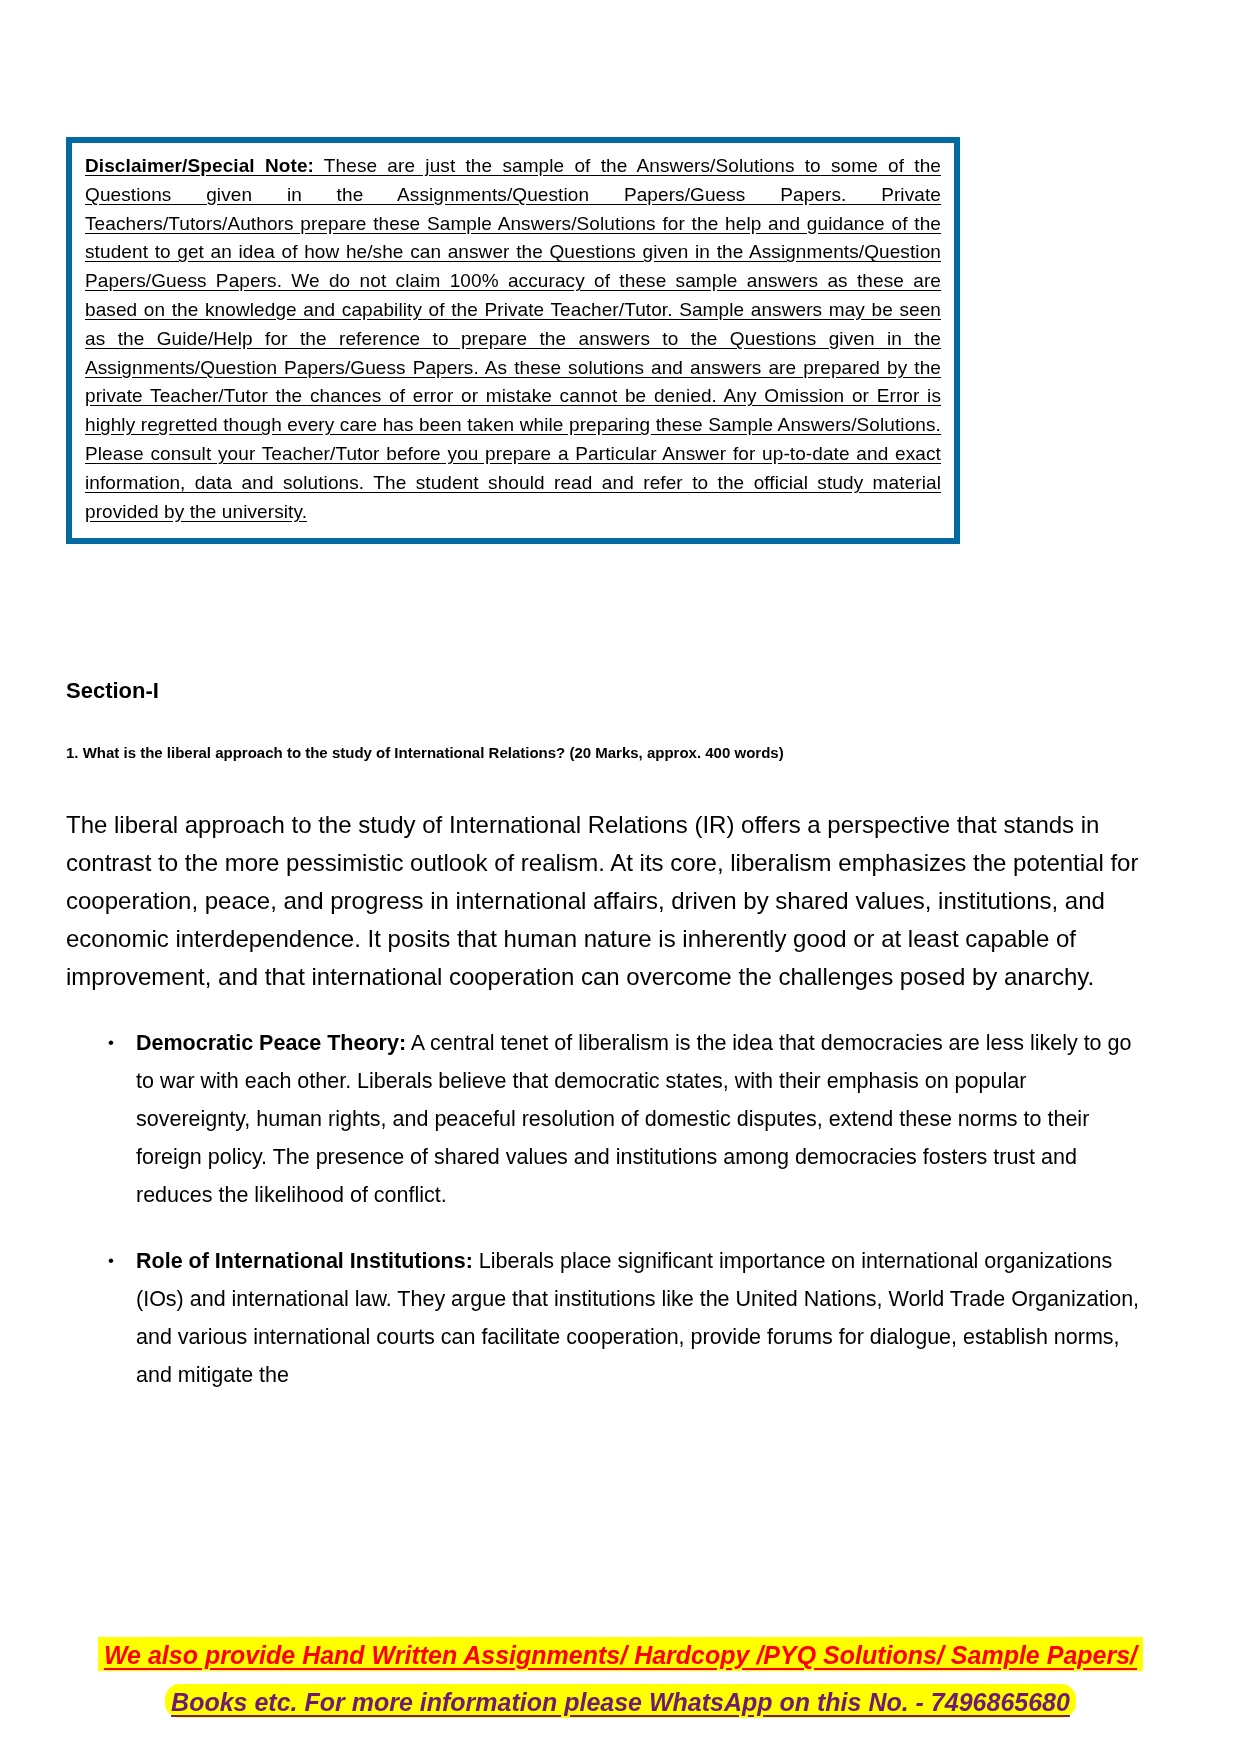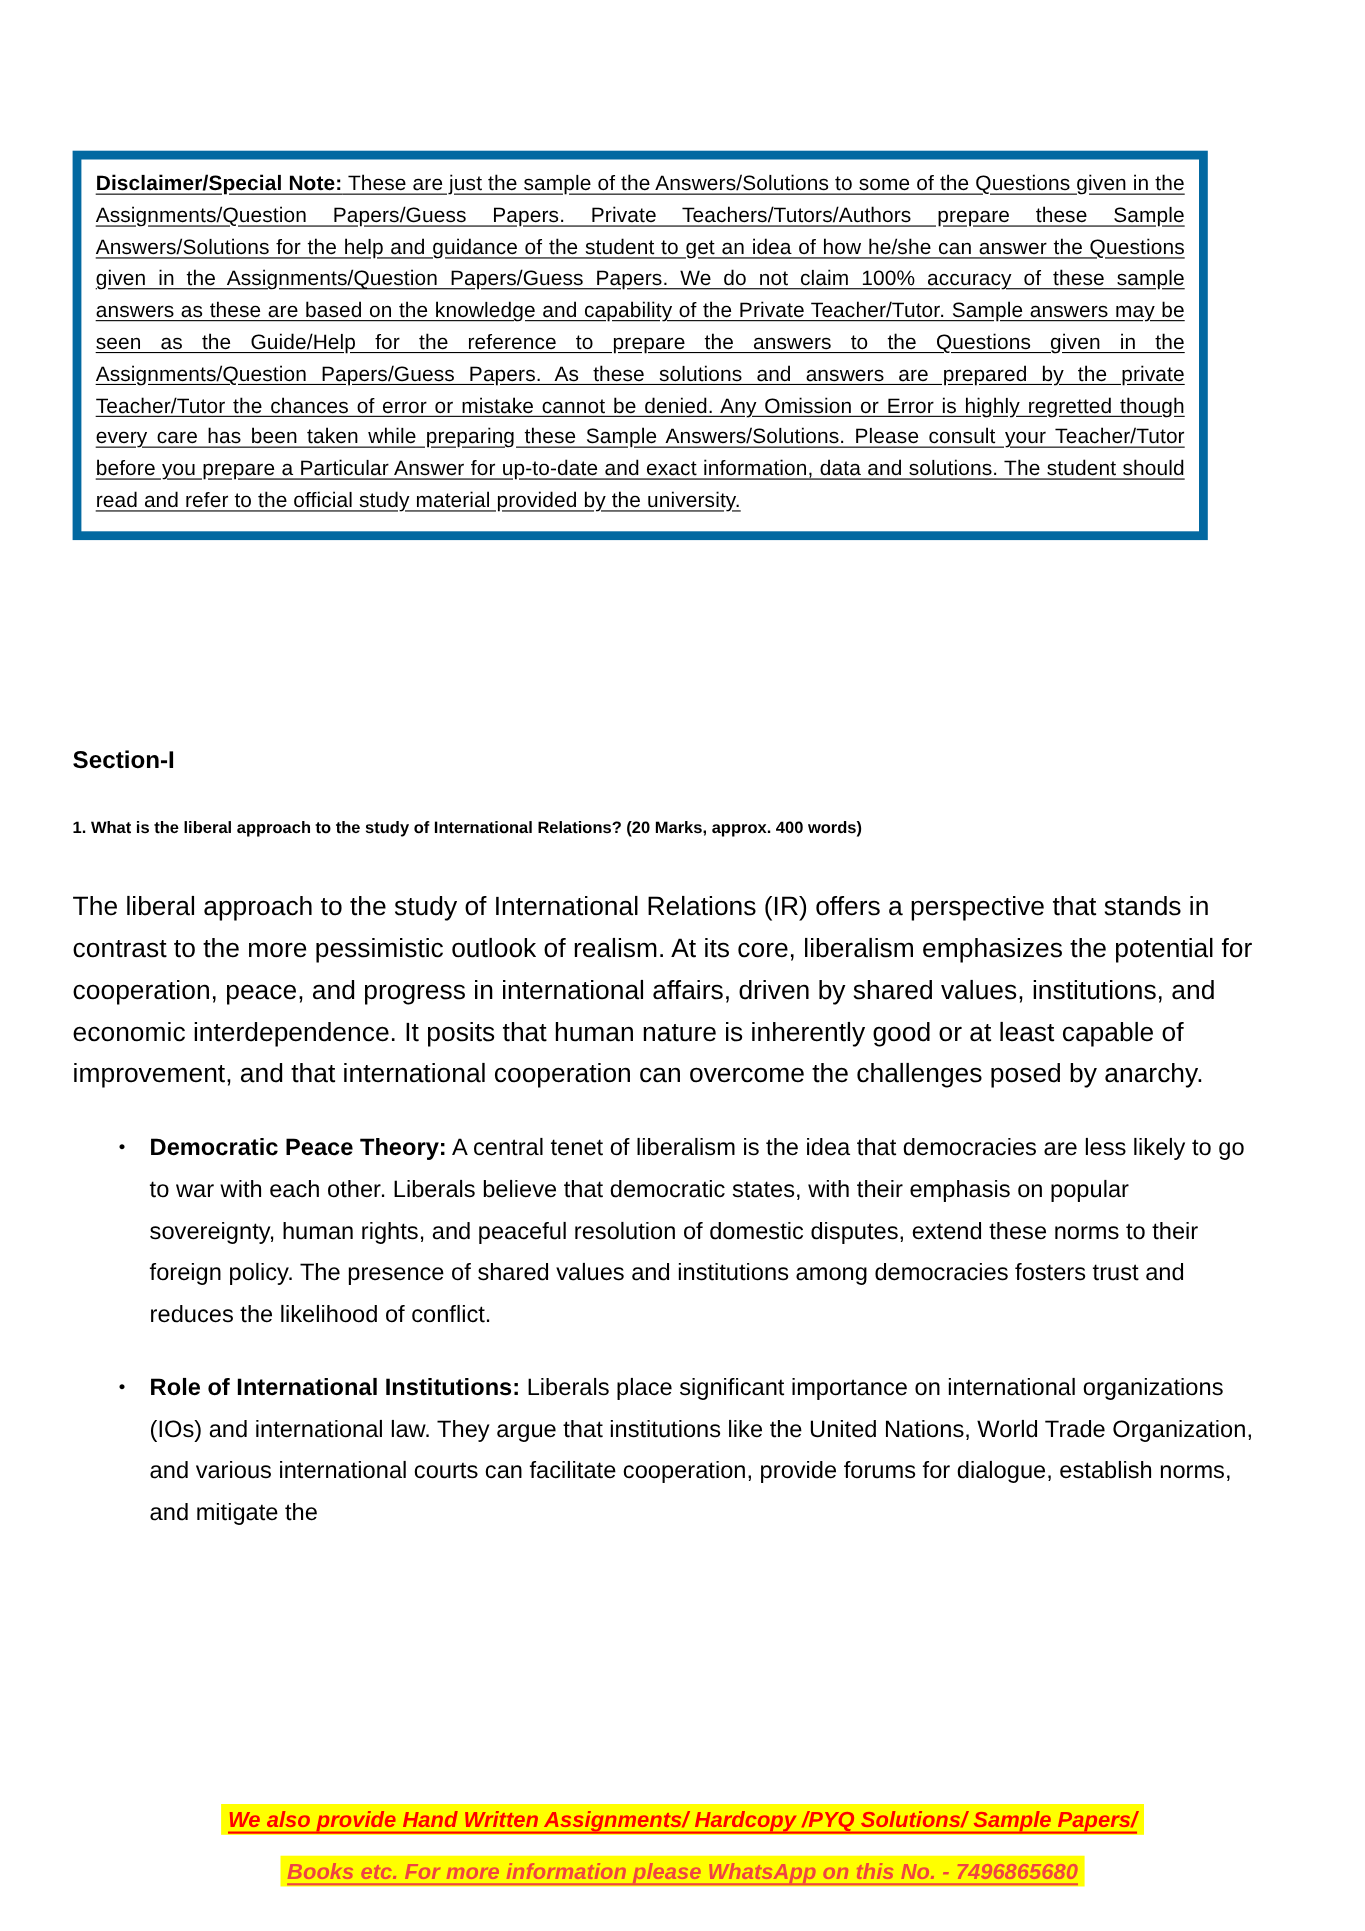--- a/index.html
+++ b/index.html
@@ -11,23 +11,23 @@
     color: #000000;
     font-family: "Liberation Sans", "DejaVu Sans", sans-serif;
     overflow: hidden;
   }
 
   
   .disclaimer-box {
     position: absolute;
     left: 66px;
     top: 137px;
-    width: 1032px;
+    width: 894px;
     box-sizing: border-box;
-    border: 8px solid #0369a1;
+    border: 6px solid #0369a1;
     padding: 9px 13px 12px 13px;
   }
   .disclaimer-text {
     margin: 0;
     font-size: 19px;
     line-height: 28.8px;
     text-align: justify;
     text-decoration: underline;
     text-underline-offset: 3px;
     letter-spacing: 0.1px;
@@ -84,21 +84,21 @@
 
   
   .footer {
     position: absolute;
     left: 0;
     top: 1632px;
     width: 100%;
     text-align: center;
     font-weight: bold;
     font-style: italic;
-    font-size: 20px;
+    font-size: 25px;
     line-height: 47px;
   }
   .footer .hl {
     background: #ffff00;
     color: #ff0000;
     text-decoration: underline;
     text-underline-offset: 4px;
     padding: 4px 6px 2px 6px;
   }
 </style>
@@ -126,16 +126,16 @@
       </li>
       <li>
         <span class="bullet">•</span><span class="lead">Role of International Institutions:</span><span> Liberals place significant importance on international organizations (IOs) and international law. They argue that institutions like the United Nations, World Trade Organization, and various international courts can facilitate cooperation, provide forums for dialogue, establish norms, and mitigate the</span>
       </li>
     </ul>
 
   </div>
 
   <div class="footer">
     <div><span class="hl" style="background: rgb(255, 255, 0); color: rgb(255, 0, 0);">We also provide Hand Written Assignments/ Hardcopy /PYQ Solutions/ Sample Papers/</span></div>
-    <div><span class="hl" style="background: rgb(255, 255, 0); color: #ef4444;">Books etc. For more information please WhatsApp on this No. - 7496865680</span></div>
+    <div><span class="hl" style="background: rgb(255, 255, 0); color: #701a75; border-radius: 15px;">Books etc. For more information please WhatsApp on this No. - 7496865680</span></div>
   </div>
 
 </div>
 
 </body></html>

